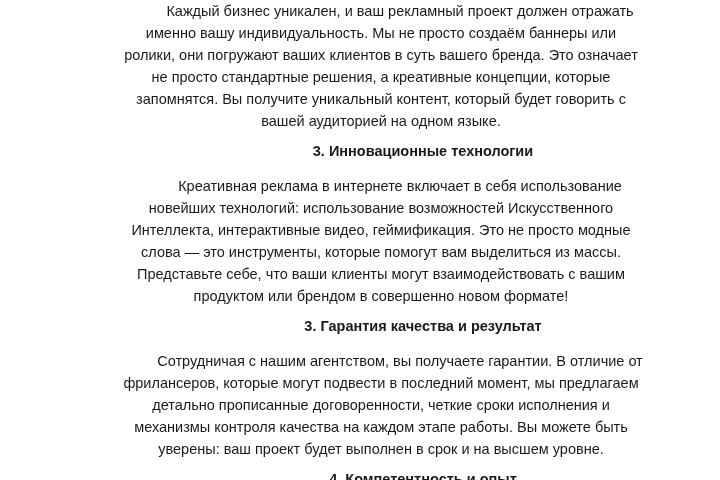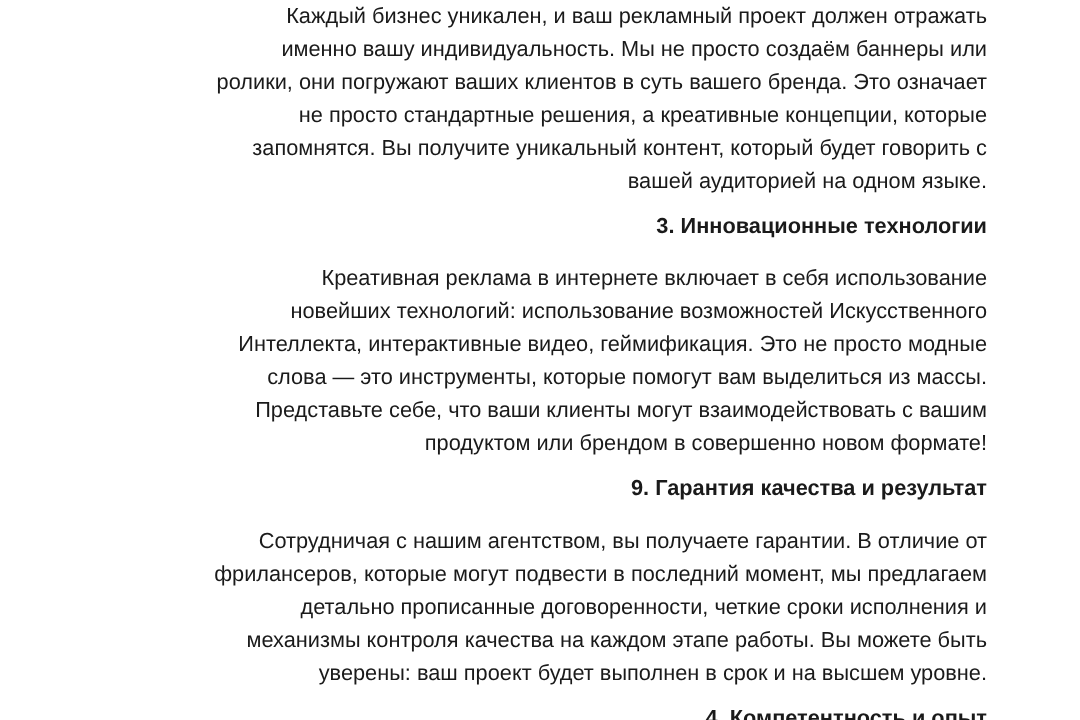--- a/index.html
+++ b/index.html
@@ -14,21 +14,21 @@
     font-family: "Liberation Sans", sans-serif;
   }
   .doc-page {
     box-sizing: border-box;
     width: 720px;
     height: 480px;
     padding: 0 62px 16px 104px;
     color: #1a1a1a;
     font-size: 14.5px;
     line-height: 22px;
-    text-align: right;
+    text-align: center;
   }
   .doc-paragraph {
     margin: 0 0 6px 0;
     white-space: pre-line;   
     text-indent: 38px;       
   }
   .doc-heading {
     margin: 8px 0 13px 0;
     font-weight: 700;
     white-space: pre-line;
@@ -50,21 +50,21 @@
 
   <p class="doc-heading">3. Инновационные технологии</p>
 
   <p class="doc-paragraph">Креативная реклама в интернете включает в себя использование
 новейших технологий: использование возможностей Искусственного
 Интеллекта, интерактивные видео, геймификация. Это не просто модные
 слова — это инструменты, которые помогут вам выделиться из массы.
 Представьте себе, что ваши клиенты могут взаимодействовать с вашим
 продуктом или брендом в совершенно новом формате!</p>
 
-  <p class="doc-heading">9. Гарантия качества и результат</p>
+  <p class="doc-heading">3. Гарантия качества и результат</p>
 
   <p class="doc-paragraph">Сотрудничая с нашим агентством, вы получаете гарантии. В отличие от
 фрилансеров, которые могут подвести в последний момент, мы предлагаем
 детально прописанные договоренности, четкие сроки исполнения и
 механизмы контроля качества на каждом этапе работы. Вы можете быть
 уверены: ваш проект будет выполнен в срок и на высшем уровне.</p>
 
   <p class="doc-heading">4. Компетентность и опыт</p>
 </div>
 

